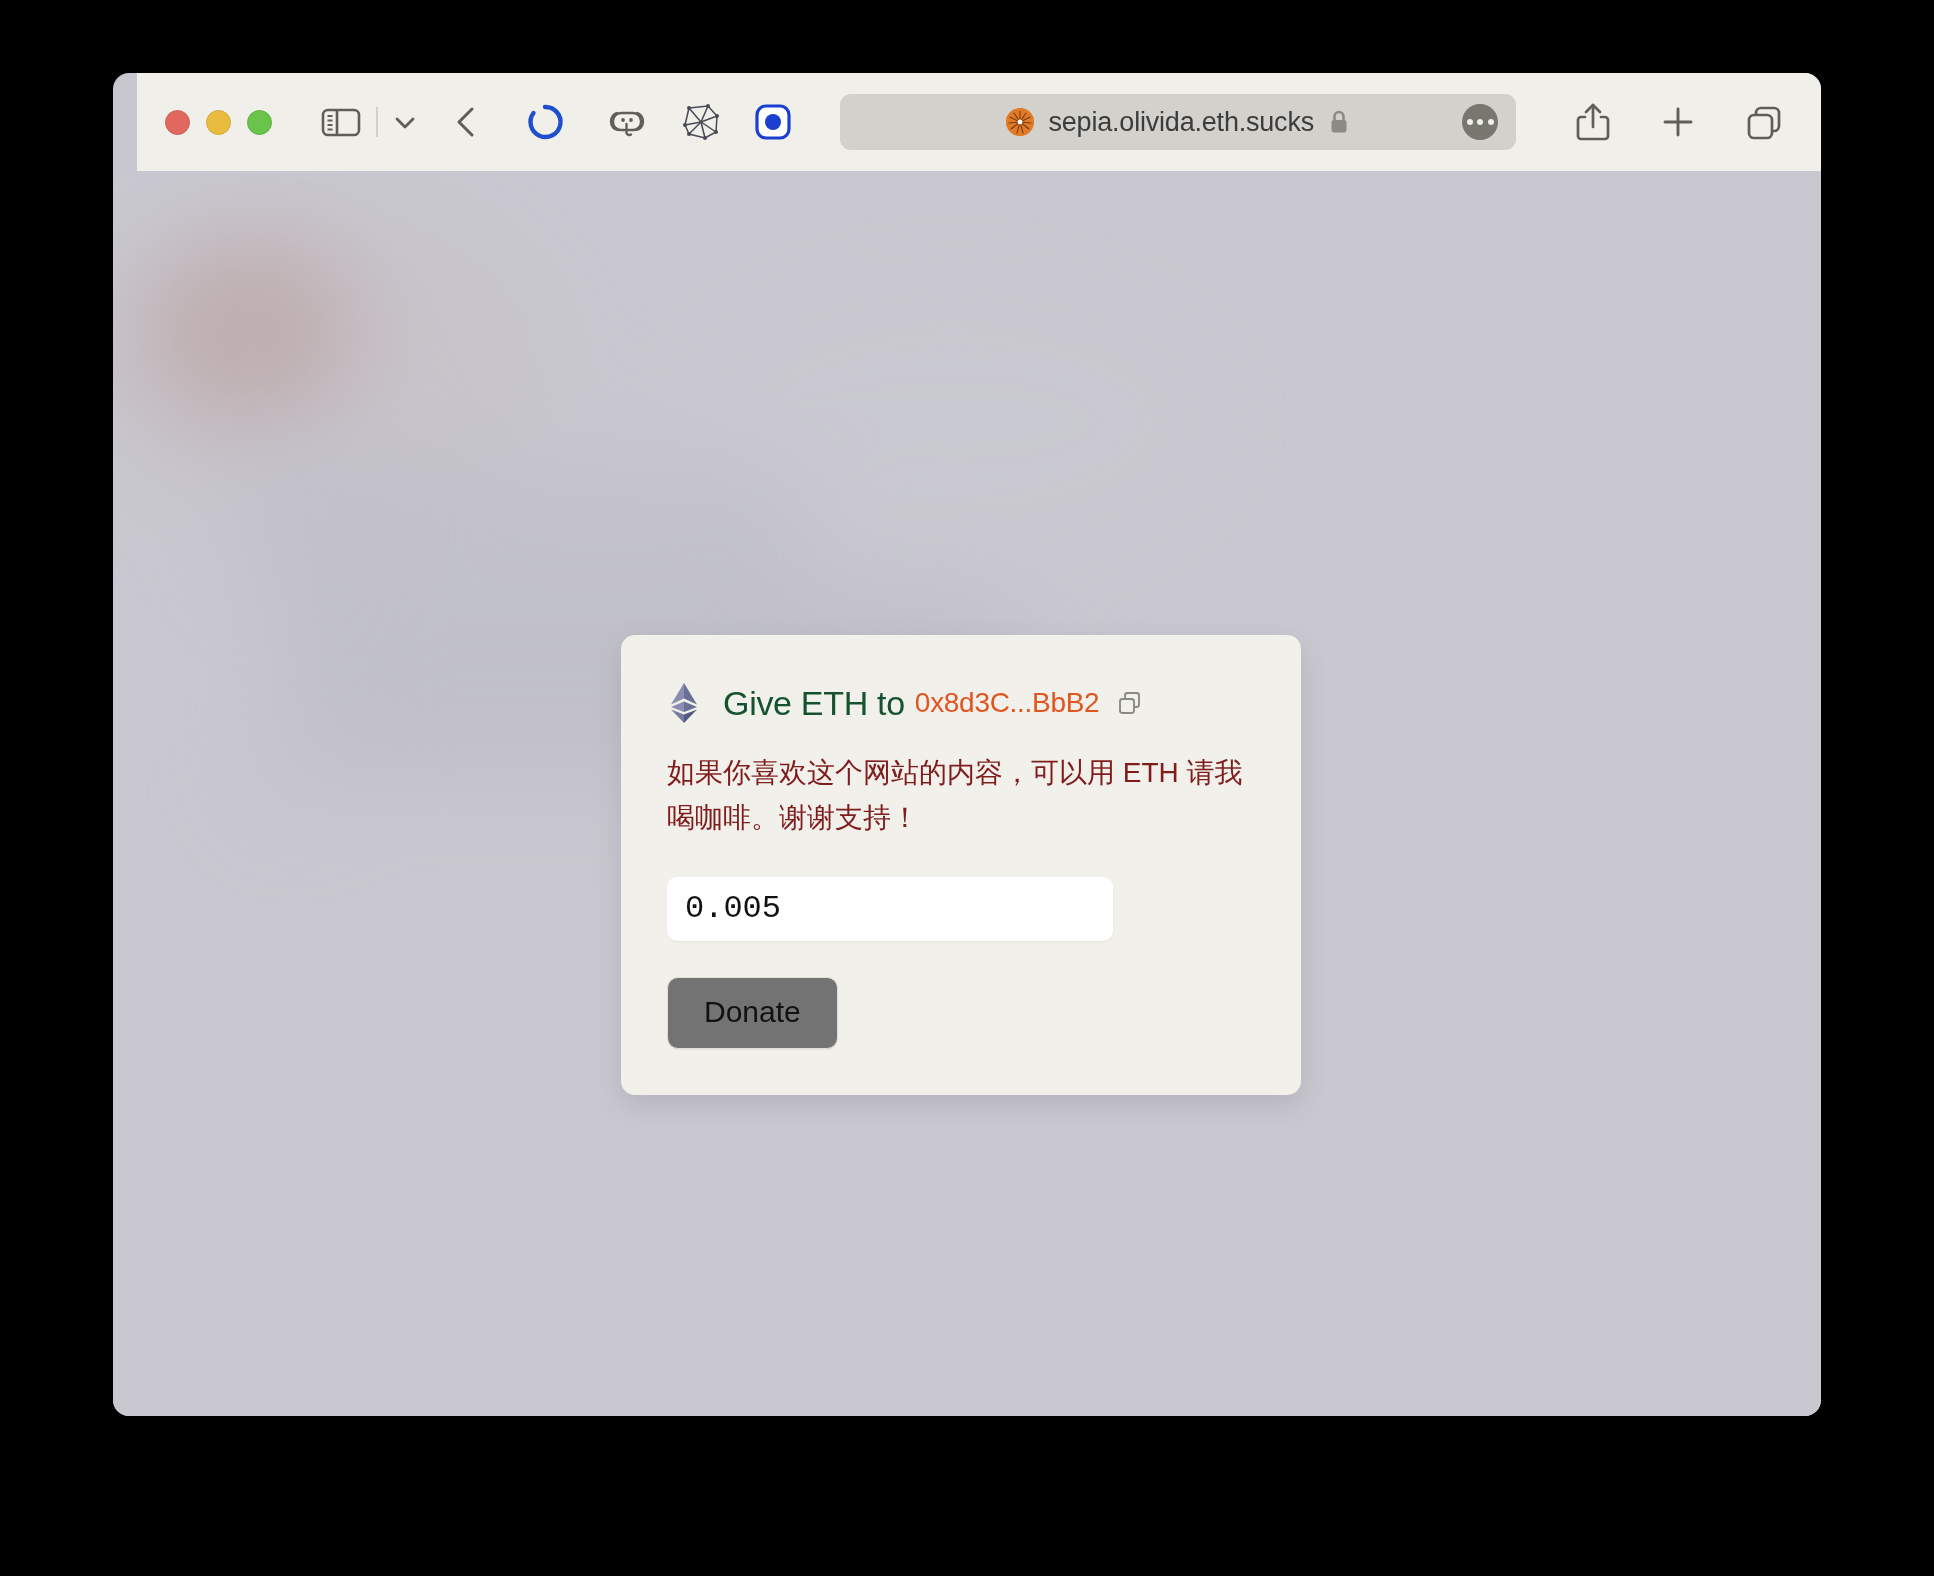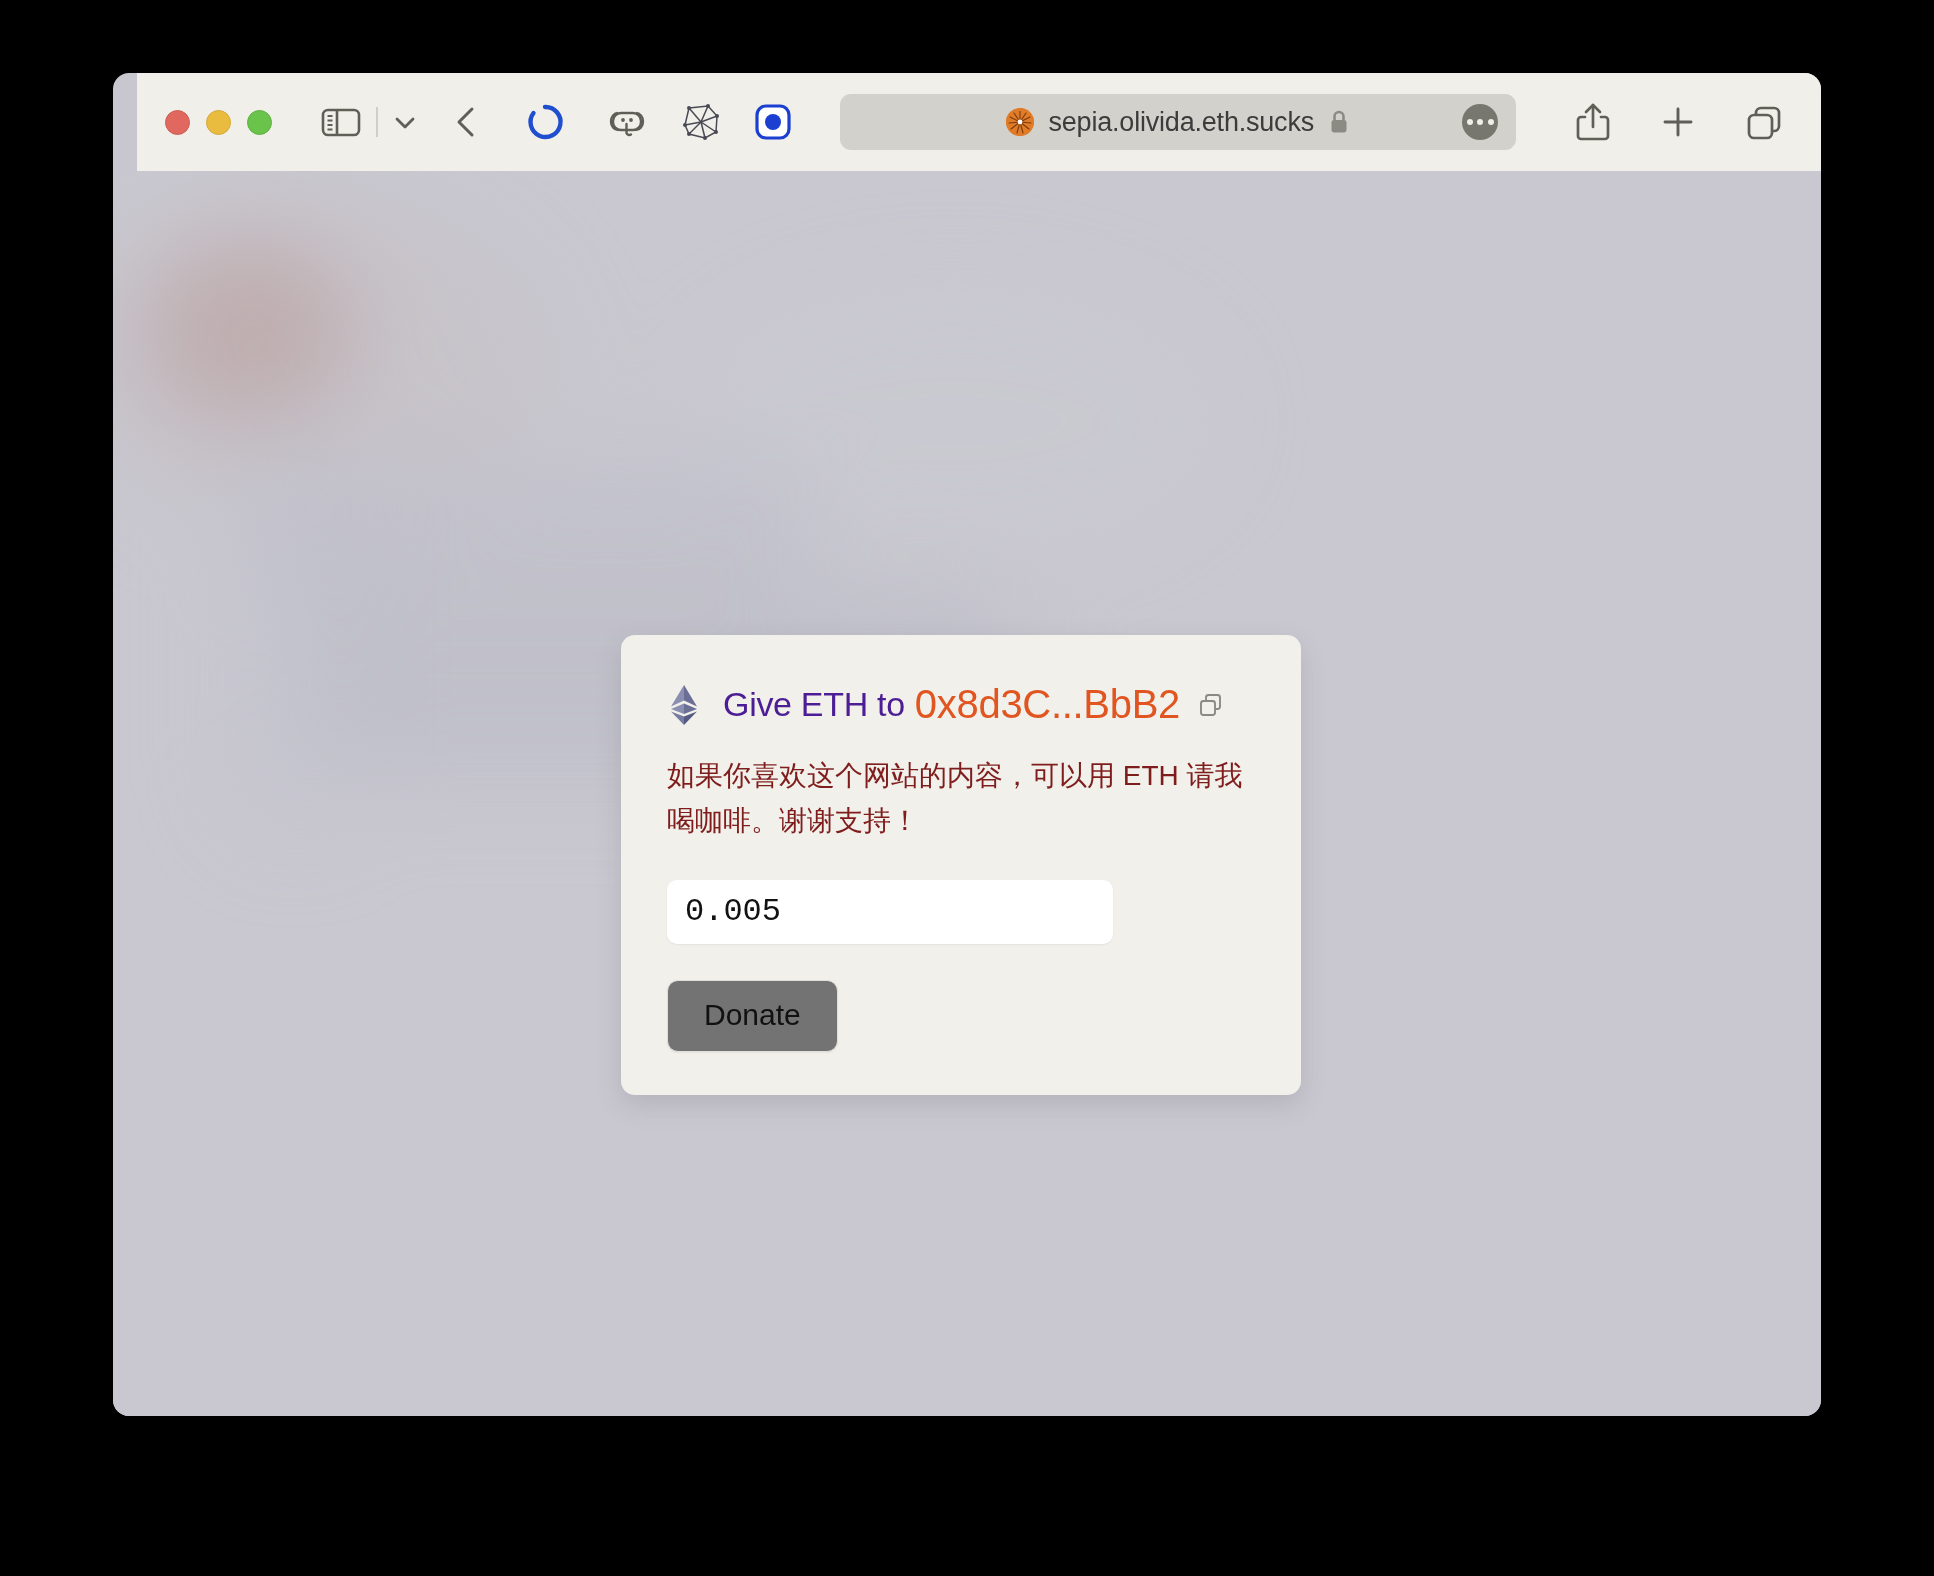--- a/index.html
+++ b/index.html
@@ -217,26 +217,26 @@
 
   .card-heading {
     display: flex;
     align-items: center;
     gap: 0;
     margin-bottom: 26px;
   }
   .eth-logo { width: 34px; height: 42px; flex: none; margin-right: 22px; }
   .heading-text {
     font-size: 34px;
-    color: #4c1d95;
+    color: #14532d;
     letter-spacing: -0.3px;
     white-space: nowrap;
   }
   .heading-addr {
-    font-size: 40px;
+    font-size: 28px;
     color: #e05520;
     letter-spacing: -0.3px;
     margin-left: 10px;
     white-space: nowrap;
   }
   .copy-icon {
     width: 26px; height: 26px;
     margin-left: 18px;
     flex: none;
   }

